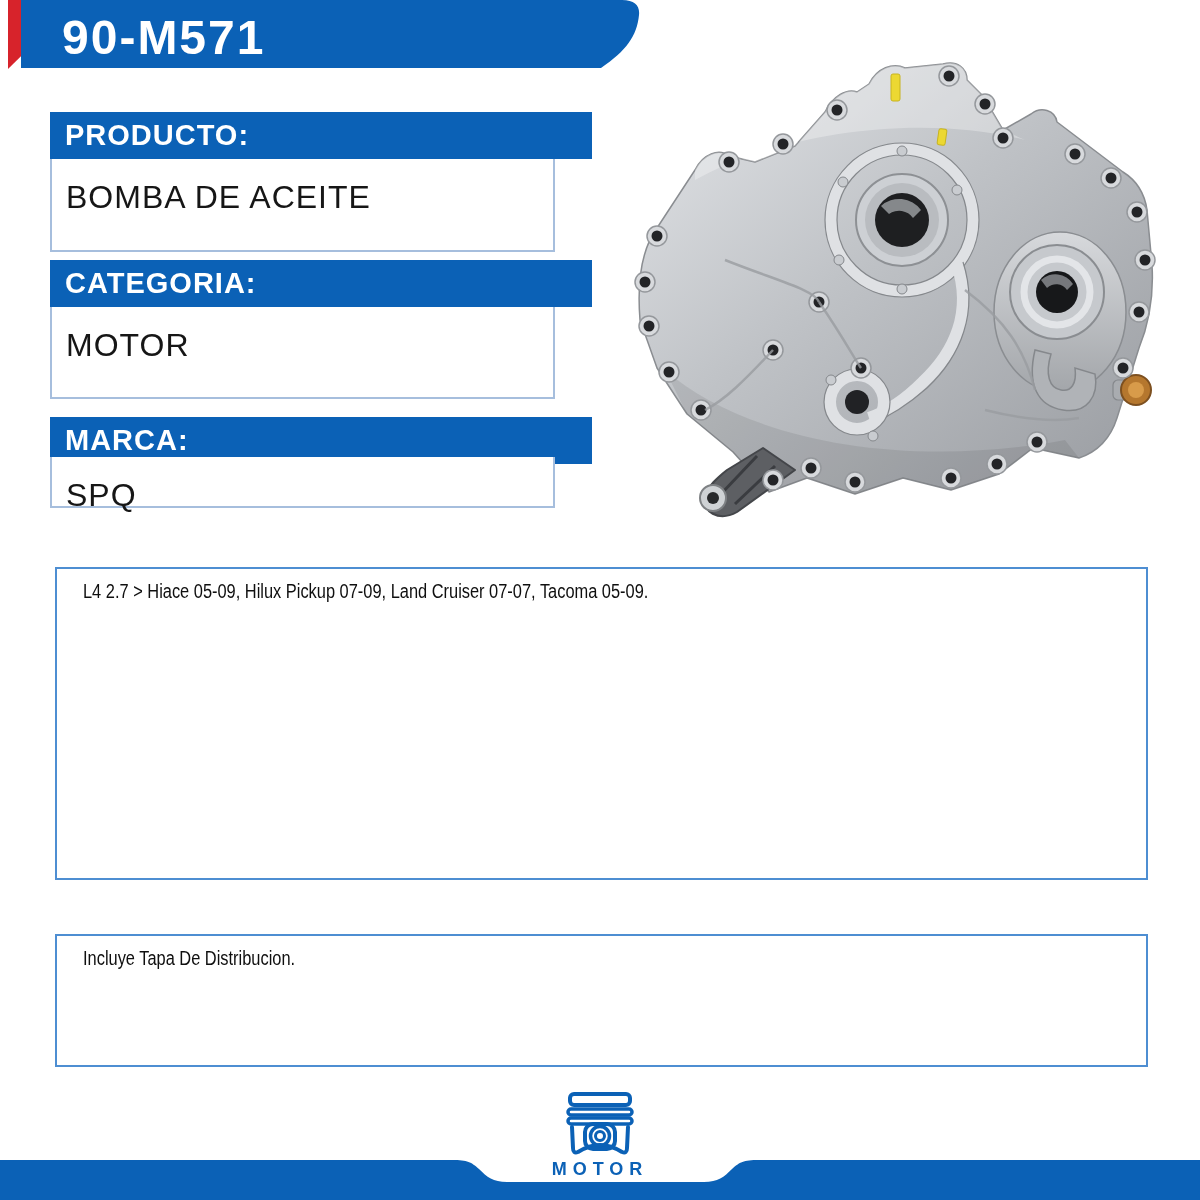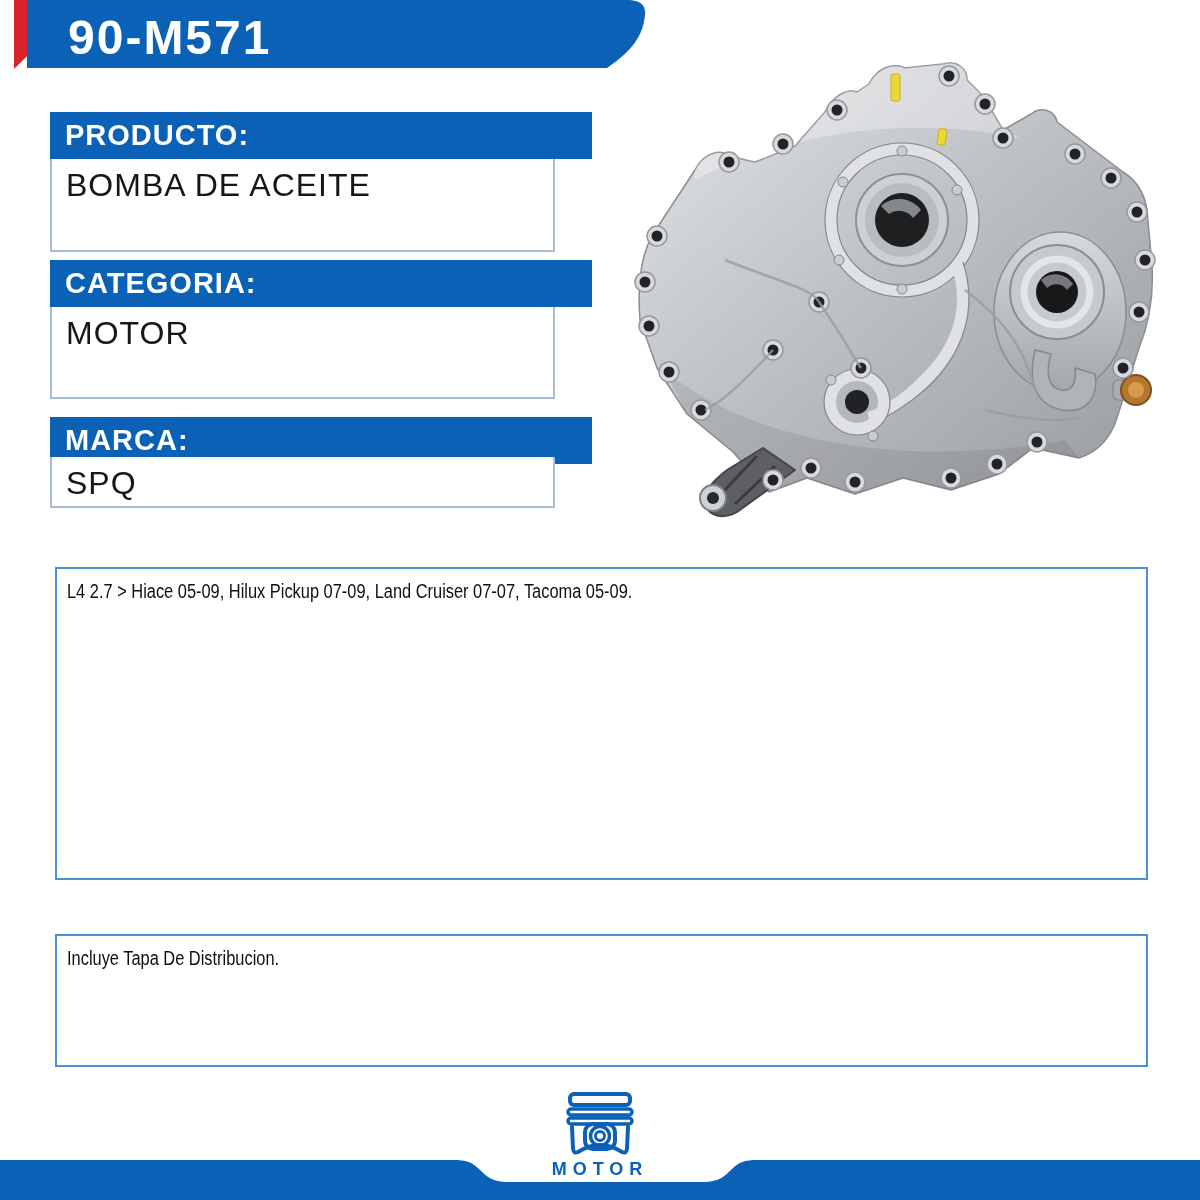--- a/index.html
+++ b/index.html
@@ -3,21 +3,21 @@
 <meta charset="utf-8">
 <style>
   * { margin:0; padding:0; box-sizing:border-box; }
   html,body { background:#ffffff; }
   .page {
     position:relative; width:1200px; height:1200px;
     background:#ffffff; overflow:hidden;
     font-family:"Liberation Sans", sans-serif;
   }
   
-  .header { position:absolute; left:14px; top:0; width:640px; height:70px; }
+  .header { position:absolute; left:8px; top:0; width:640px; height:70px; }
   .red-ribbon {
     position:absolute; left:0; top:0; width:14px; height:69px;
     background:#d7232b;
     clip-path:polygon(0 0,100% 0,100% 80%,0 100%);
   }
   .header-swoosh { position:absolute; left:0; top:0; }
   .part-number {
     position:absolute; left:54px; top:10px;
     color:#ffffff; font-size:48px; font-weight:bold; letter-spacing:2px;
   }
@@ -25,39 +25,39 @@
   .field-bar {
     position:absolute; left:50px; width:542px; height:47px;
     background:#0b61b6; color:#ffffff;
     font-size:29px; font-weight:bold; letter-spacing:1px;
     display:flex; align-items:center; padding-left:15px;
   }
   .field-box {
     position:absolute; left:50px; width:505px;
     background:#ffffff; border:2px solid #a6bedd; border-top:none;
     color:#161616; font-size:32px; letter-spacing:1px;
-    padding:8px 14px;
+    padding:20px 14px;
   }
   .bar-producto { top:112px; }
   .box-producto { top:159px; height:93px; }
   .bar-categoria { top:260px; }
   .box-categoria { top:307px; height:92px; }
   .bar-marca { top:408px;margin-top:9px; }
   .box-marca { top:457px; height:51px; }
   
   .section-heading {
     position:absolute; left:68px;
     color:#0b61b6; font-size:30px; font-weight:bold; letter-spacing:1px;
   }
   .heading-aplicacion { top:531px; }
   .heading-especificacion { top:895px; }
   .big-box {
     position:absolute; left:55px; width:1093px;
     background:#ffffff; border:2px solid #4e8ed2;
-    color:#0f0f0f; font-size:20px; padding:11px 10px;
+    color:#0f0f0f; font-size:20px; padding:11px 26px;
   }
   .box-aplicacion { top:567px; height:313px; }
   .box-especificacion { top:934px; height:133px; }
   .condensed { display:inline-block; transform:scaleX(.82); transform-origin:left center; white-space:nowrap; }
   
   .product-photo { position:absolute; left:605px; top:50px; width:560px; height:510px; }
   
   .footer-bar { position:absolute; left:0; bottom:0; width:1200px; height:40px; }
   .piston-icon { position:absolute; left:561px; top:1091px; }
   .footer-label {

